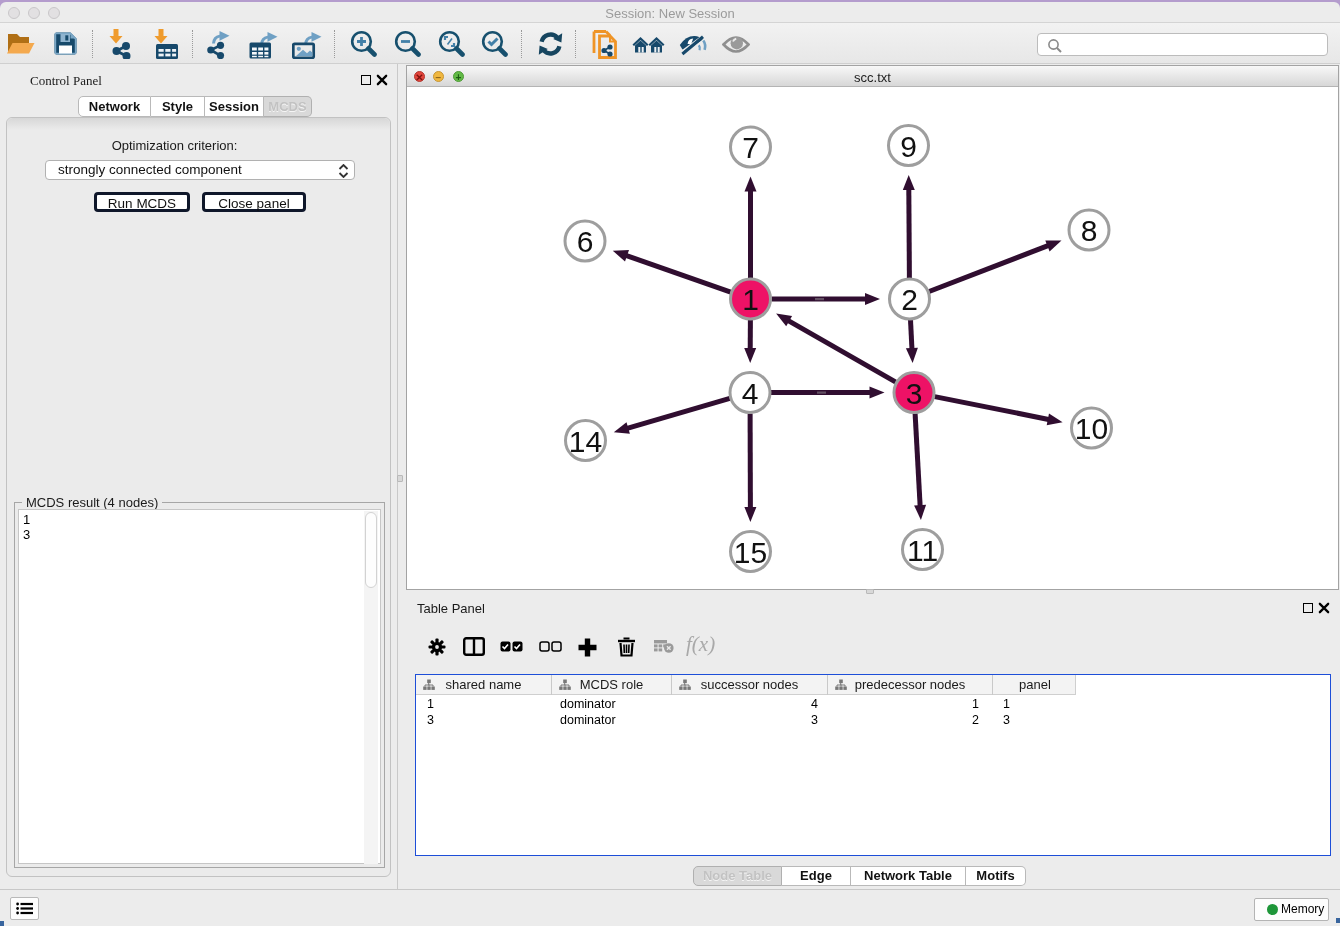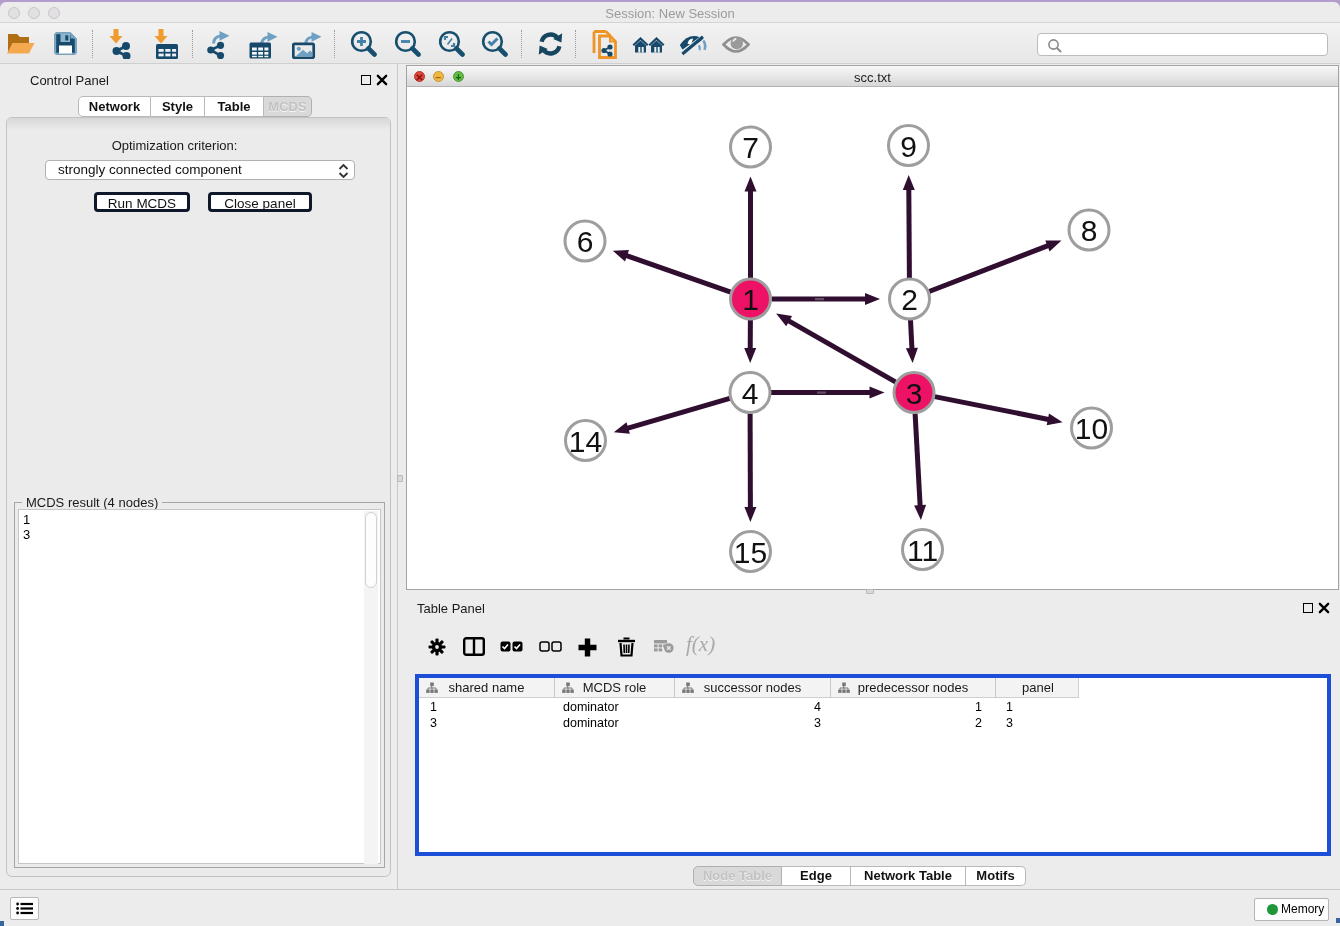--- a/index.html
+++ b/index.html
@@ -48,21 +48,21 @@
 
 #netwin { left:406px; top:65px; width:933px; height:525px; background:#fff; border:1px solid #a3a3a3; }
 #nettitle { left:0; top:0; width:100%; height:21px; background:linear-gradient(#f8f8f8,#d7d7d7); border-bottom:1px solid #b4b4b4; position:absolute; }
 #nettitle span { position:absolute; width:100%; text-align:center; top:4px; font-size:13px; color:#222; }
 .tl { position:absolute; top:5px; width:11px; height:11px; border-radius:50%; font-size:10px; font-weight:bold; text-align:center; line-height:11px; }
 #netcanvas { position:absolute; left:0; top:22px; }
 
 
 #tpanel { left:406px; top:595px; width:934px; height:294px; background:#ececec; }
 #ttoolbar { position:absolute; left:9px; top:33px; height:30px; }
-#tablebox { position:absolute; left:9px; top:79px; width:916px; height:182px; background:#fff; border:4px solid #1d4ed8; }
+#tablebox { position:absolute; left:9px; top:79px; width:916px; height:182px; background:#fff; border:1px solid #1d4ed8; }
 #thead { position:absolute; left:0; top:0; width:660px; height:20px; background:#f3f3f3; border-bottom:1px solid #cfcfcf; border-right:1px solid #cfcfcf; }
 .hcell { position:absolute; top:0; height:20px; font-size:13px; color:#1a1a1a; text-align:center; line-height:20px; border-right:1px solid #c9c9c9; }
 .hico { position:absolute; left:7px; top:4px; }
 .trow { position:absolute; font-size:12.5px; color:#000; height:16px; line-height:16px; }
 .cell { position:absolute; }
 #tabs2 { left:693px; top:866px; }
 .tab2 { line-height:18px; height:20px; }
 
 
 #statusbar { left:0; top:889px; width:1340px; height:37px; background:#ececec; border-top:1px solid #c8c8c8; }
@@ -237,41 +237,41 @@
 
   <div class="abs" id="searchbox">
     <svg style="position:absolute; left:9px; top:4px;" width="16" height="16" viewBox="0 0 16 16">
       <circle cx="6.5" cy="6.5" r="4.6" fill="none" stroke="#8a8a8a" stroke-width="1.6"></circle>
       <line x1="10" y1="10" x2="14" y2="14" stroke="#8a8a8a" stroke-width="2"></line>
     </svg>
   </div>
 </div>
 
 <div class="abs" id="cpanel">
-  <div class="panelhead abs" style="left:30px; top:9px;">Control Panel</div>
+  <div class="panelhead abs" style="left:30px; top:9px;font-family:Liberation Serif, serif;">Control Panel</div>
   <div class="floatico" style="left:361px; top:11px;"></div>
   <svg class="abs" style="left:376px; top:10px;" width="12" height="12" viewBox="0 0 13 13">
       <path d="M2 2 L11 11 M11 2 L2 11" stroke="#000" stroke-width="2.5" stroke-linecap="round"></path>
     </svg>
   <div class="tabgroup" style="left:78px; top:32px;">
     <div class="tab first" style="width:73px;">Network</div>
     <div class="tab" style="width:54px;">Style</div>
-    <div class="tab" style="width:59px;">Table</div>
+    <div class="tab" style="width:59px;">Session</div>
     <div class="tab sel last" style="width:48px;">MCDS</div>
   </div>
   <div class="abs" id="cpcontent"></div>
   <div class="abs" id="optlabel">Optimization criterion:</div>
   <div class="abs" id="optselect">strongly connected component
     <svg style="position:absolute; right:5px; top:3px;" width="11" height="14" viewBox="0 0 11 14">
         <path d="M1.5 5 L5.5 1 L9.5 5" fill="none" stroke="#333" stroke-width="1.8"></path>
         <path d="M1.5 9 L5.5 13 L9.5 9" fill="none" stroke="#333" stroke-width="1.8"></path>
       </svg>
   </div>
   <div class="btn" style="left:94px; top:128px; width:96px;">Run MCDS</div>
-  <div class="btn" style="left:208px; top:128px; width:104px;">Close panel</div>
+  <div class="btn" style="left:202px; top:128px; width:104px;">Close panel</div>
   <div class="abs" id="mcdsbox"></div>
   <div class="abs" id="mcdslegend">MCDS result (4 nodes)</div>
   <div class="abs" id="mcdsinner">
     <div style="position:absolute; left:4px; top:2px; font-size:13px; color:#000;">1<br>3</div>
     <div id="mcdsscroll">
         <div id="mcdsthumb"></div>
       </div>
   </div>
 </div>
 

